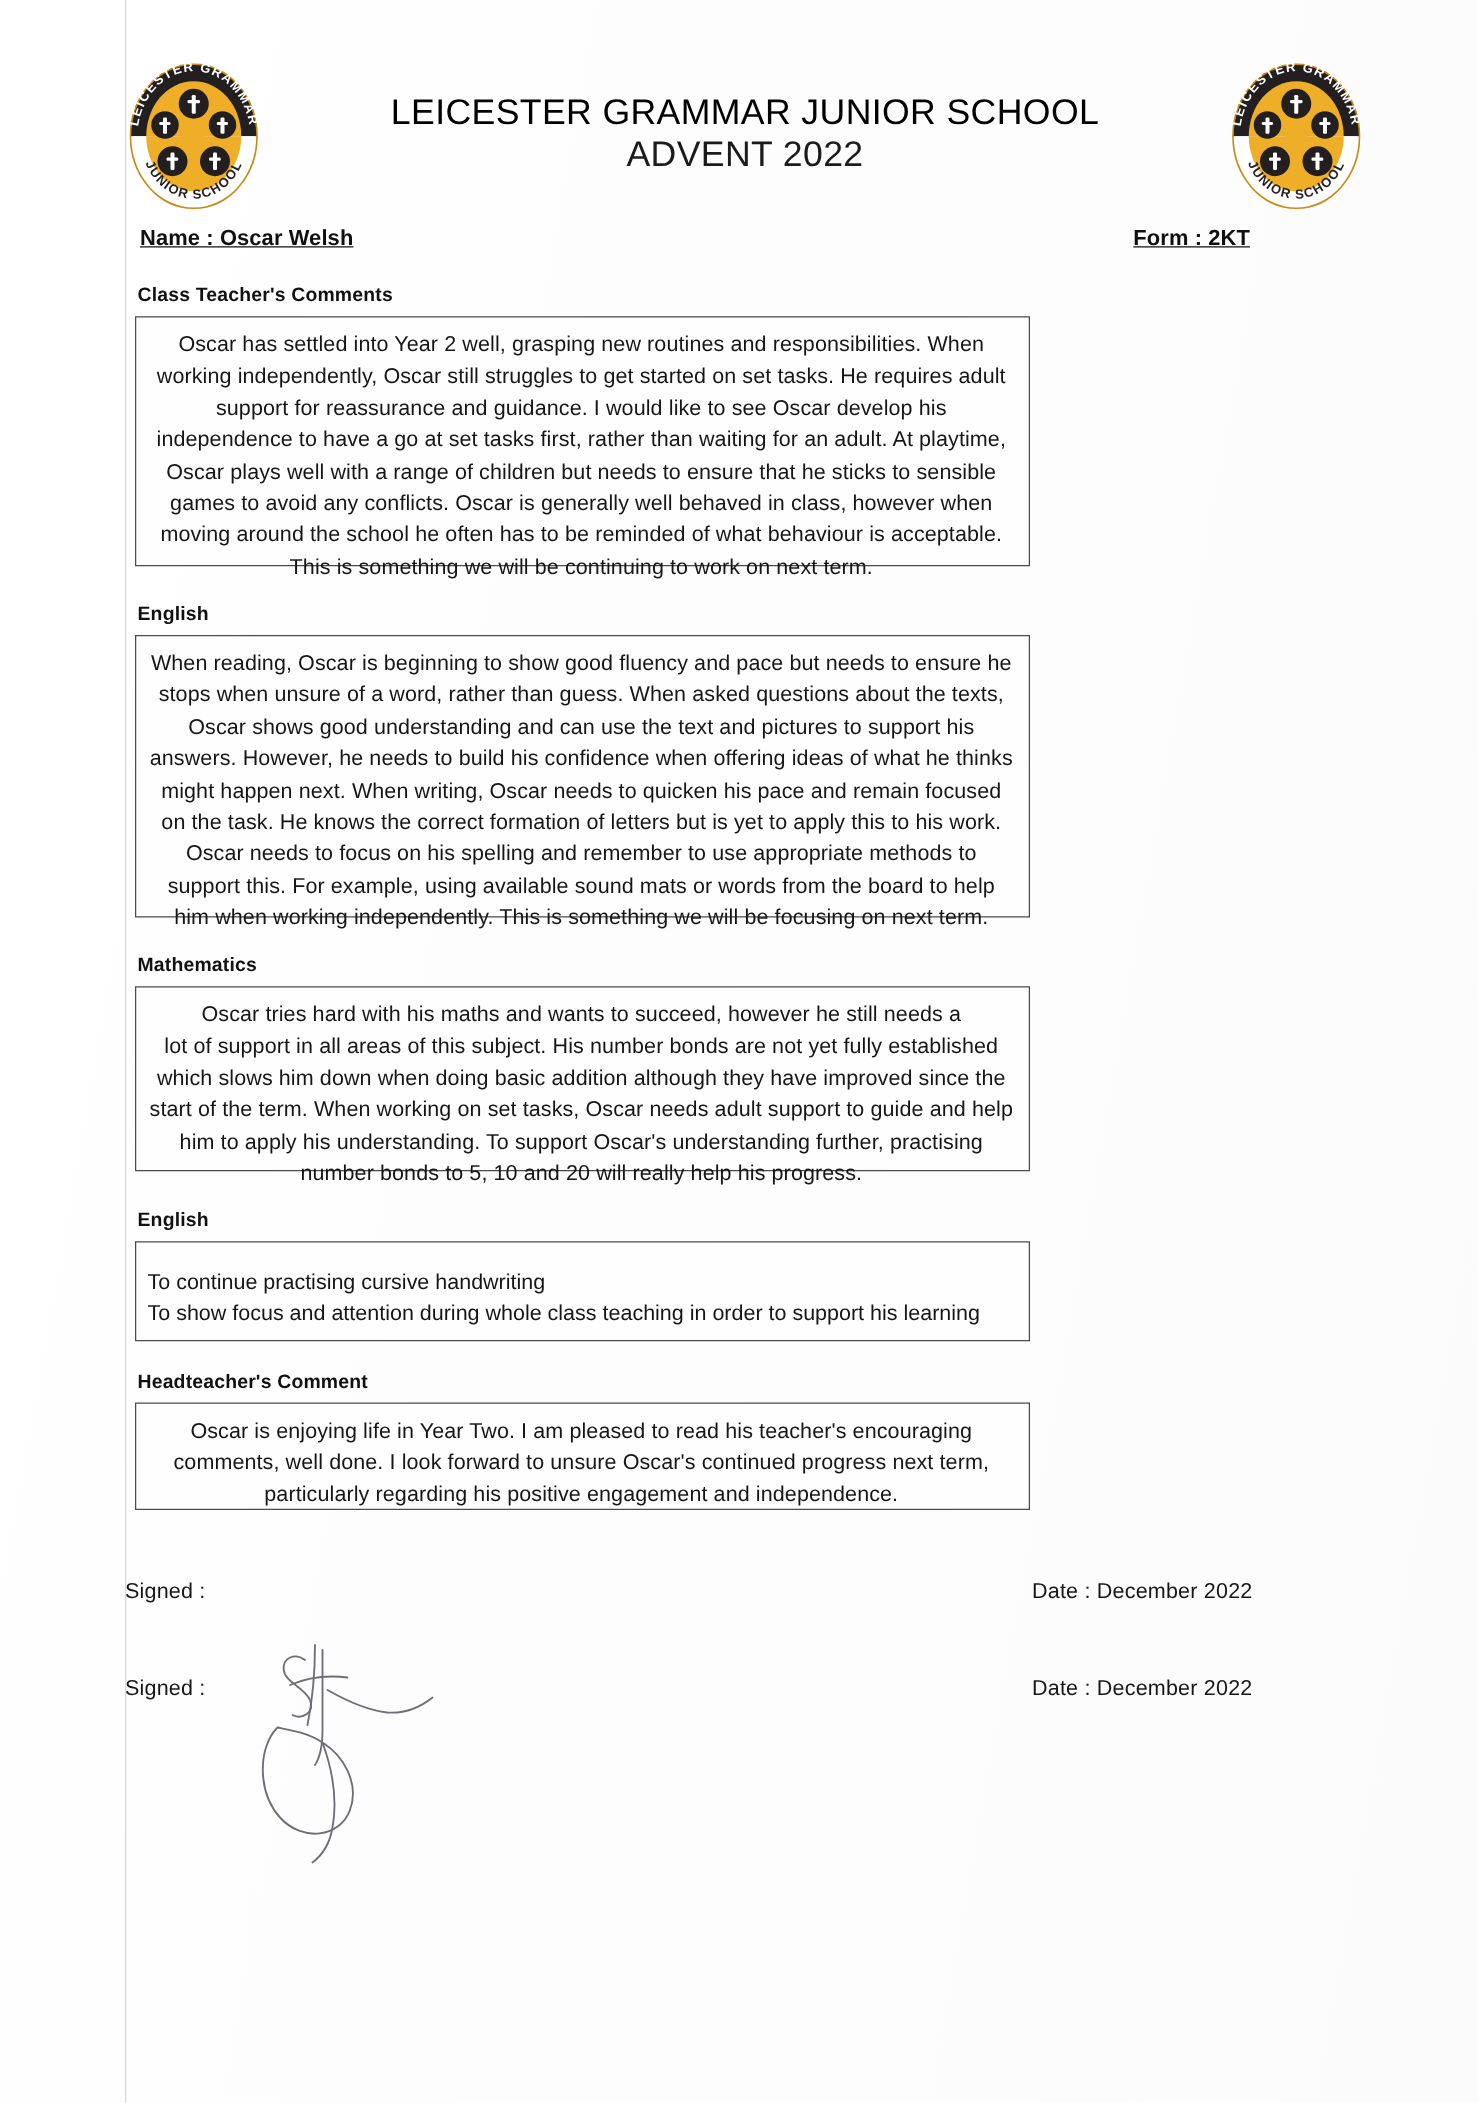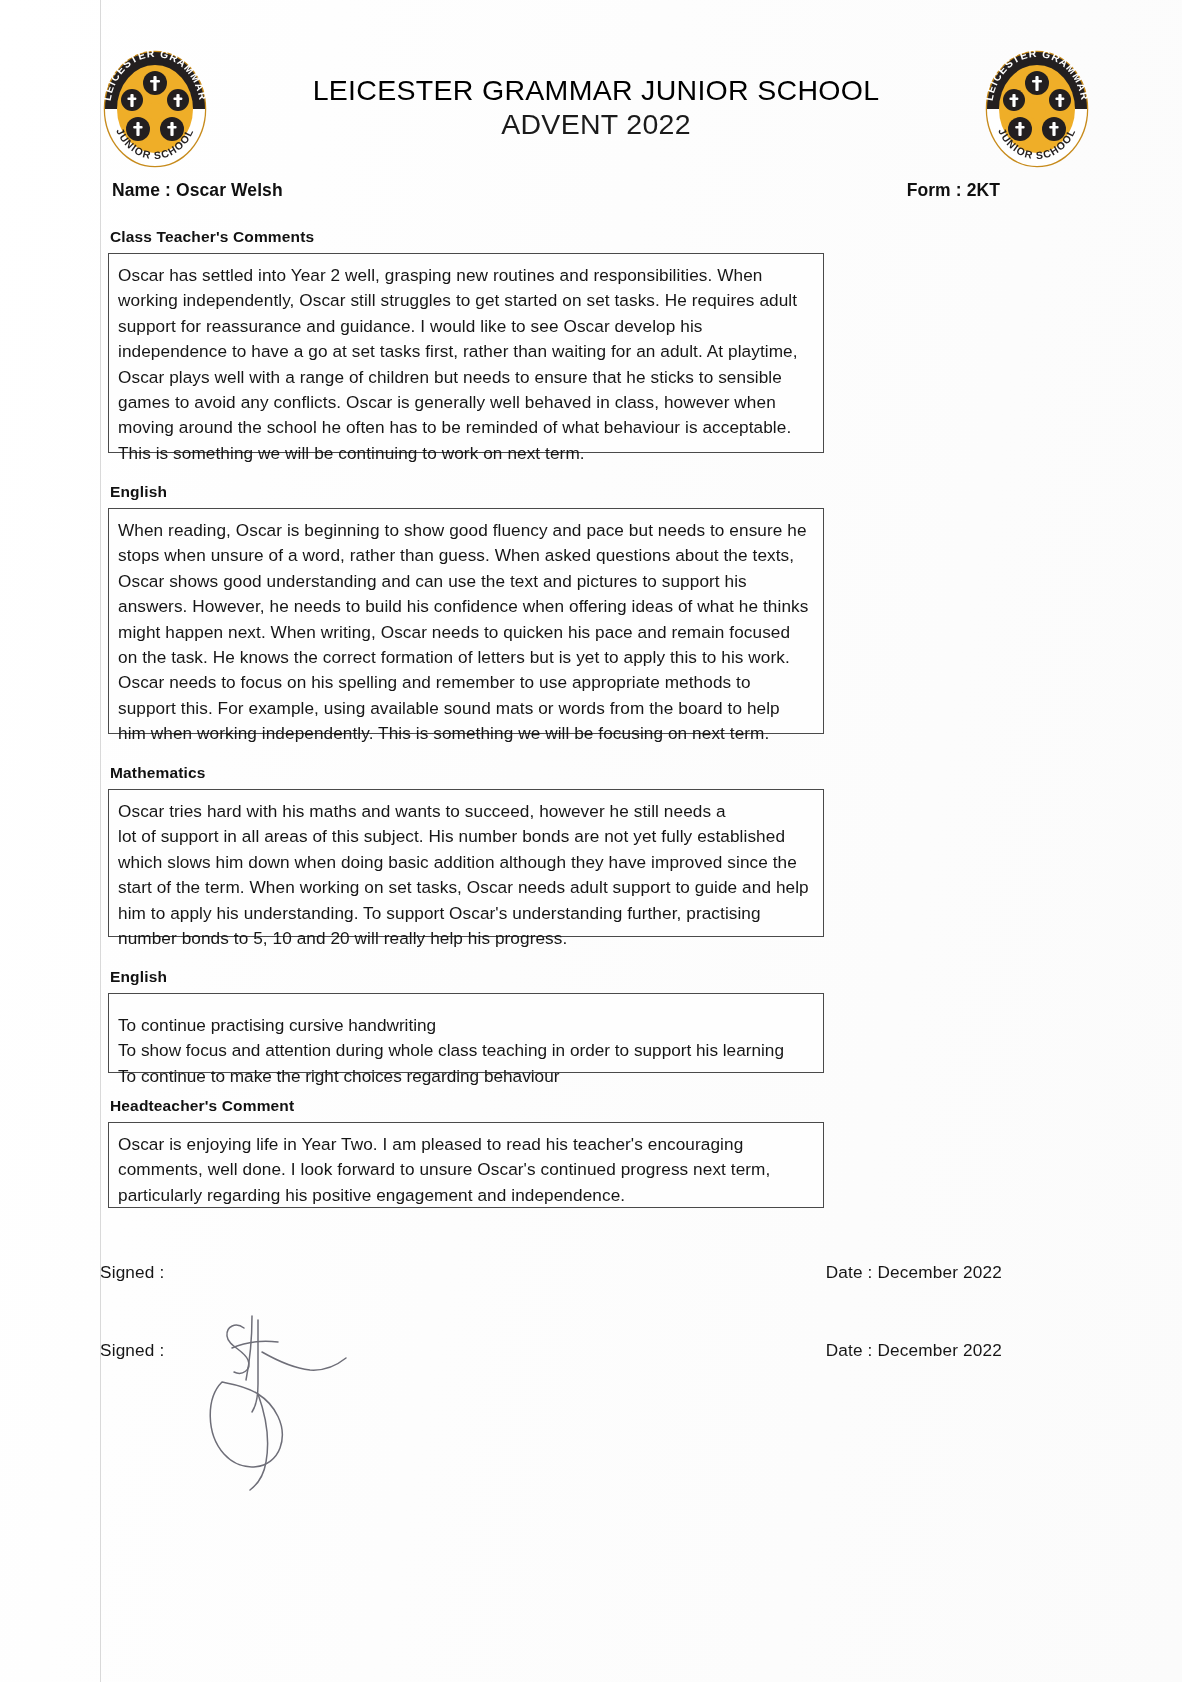--- a/index.html
+++ b/index.html
@@ -84,20 +84,21 @@
     display: flex;
     justify-content: space-between;
     align-items: baseline;
   }
   .idrow .name,
   .idrow .form {
     font-size: 17.5px;
     font-weight: bold;
     color: #101010;
     letter-spacing: 0.1px;
+    text-decoration: underline;
   }
 
   
   .section {
     position: absolute;
     left: 108px;
     width: 716px;
   }
   .section-title {
     font-size: 15.5px;
@@ -110,21 +111,21 @@
     border: 1px solid #4a4a4a;
     background: #fefefe;
     box-sizing: border-box;
     padding: 9px 11px 9px 9px;
   }
   .body-text {
     font-size: 17.2px;
     line-height: 25.4px;
     color: #161616;
     margin: 0;
-    text-align: left;
+    text-align: center;
     letter-spacing: 0.005em;
   }
   .target-line {
     font-size: 17.2px;
     line-height: 25.4px;
     color: #161616;
     margin: 0;
     white-space: nowrap;
   }
 
@@ -270,21 +271,20 @@
       <p class="body-text">Oscar tries hard with his maths and wants to succeed, however he still needs a</p>
       <p class="body-text">lot of support in all areas of this subject. His number bonds are not yet fully established which slows him down when doing basic addition although they have improved since the start of the term. When working on set tasks, Oscar needs adult support to guide and help him to apply his understanding. To support Oscar's understanding further, practising number bonds to 5, 10 and 20 will really help his progress.</p>
     </div>
   </div>
 
   <div class="section" style="top:968px;">
     <div class="section-title">English</div>
     <div class="section-box" style="height:80px; padding-top:19px; padding-bottom:2px;">
       <div class="target-line">To continue practising cursive handwriting</div>
       <div class="target-line">To show focus and attention during whole class teaching in order to support his learning</div>
-      <div class="target-line">To continue to make the right choices regarding behaviour</div>
     </div>
   </div>
 
   <div class="section" style="top:1097px;">
     <div class="section-title">Headteacher's Comment</div>
     <div class="section-box" style="height:86px;">
       <p class="body-text">Oscar is enjoying life in Year Two. I am pleased to read his teacher's encouraging comments, well done.  I look forward to unsure Oscar's continued progress next term, particularly regarding his positive engagement and independence.</p>
     </div>
   </div>
 

